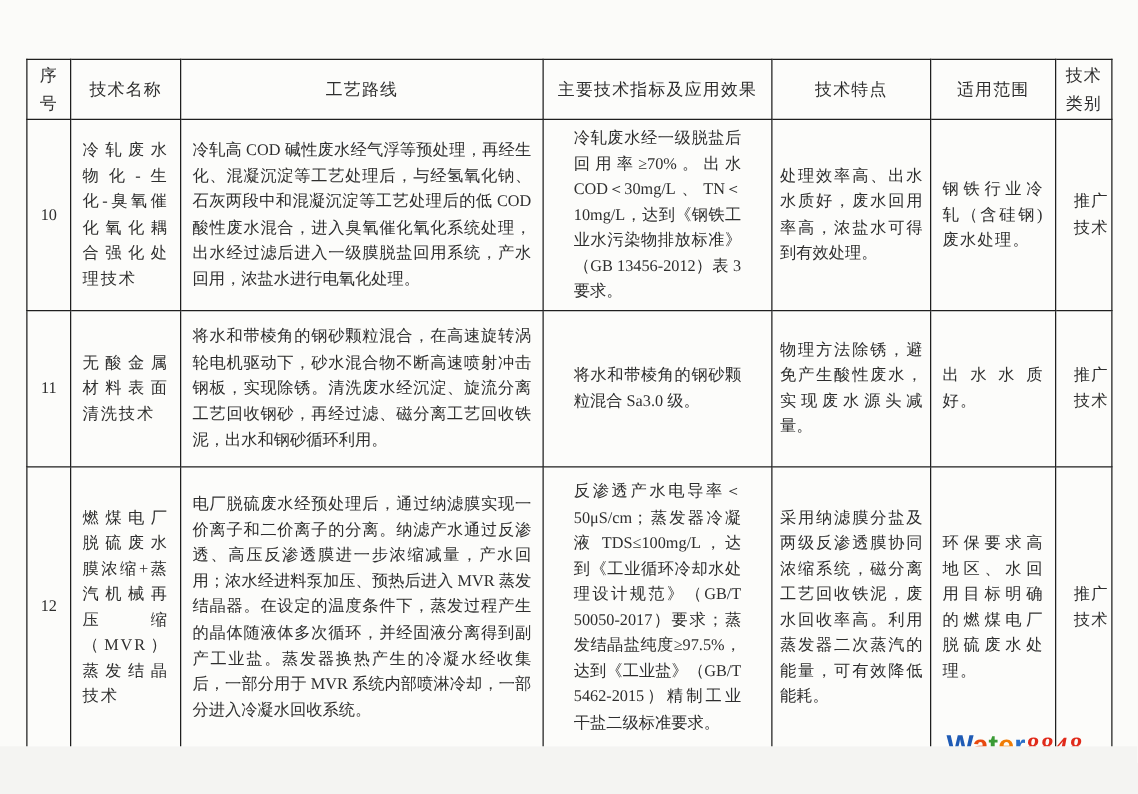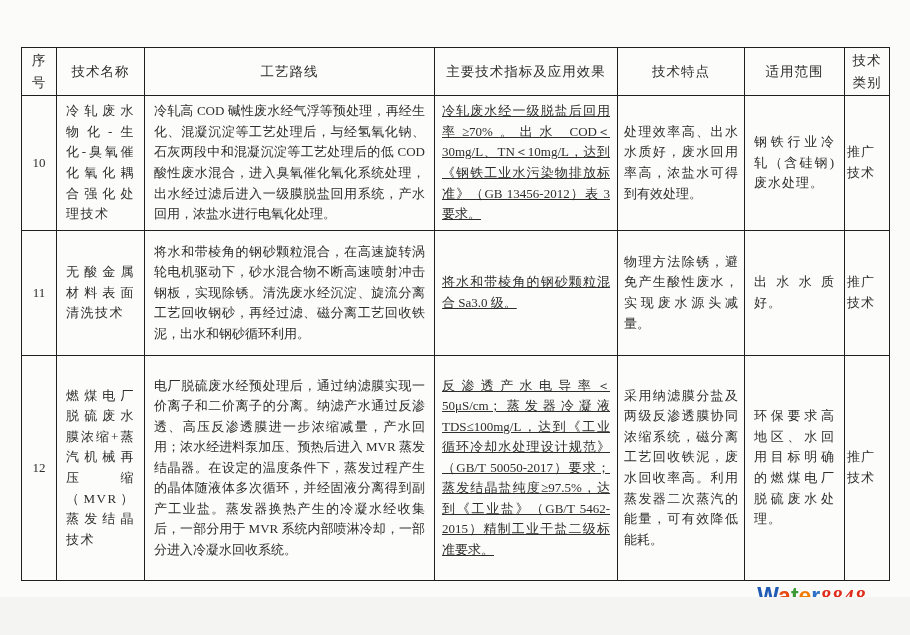--- a/index.html
+++ b/index.html
@@ -36,24 +36,24 @@
     letter-spacing:1px;
     padding:2px 3px;
   }
   tr.hrow{height:48px;}
   tr.row10{height:135px;}
   tr.row11{height:125px;}
   tr.row12{height:225px;}
   td.c-no{text-align:center;font-family:"Liberation Serif",serif;}
   td.c-name{text-align:justify;letter-spacing:1.5px;padding:4px 9px;}
   td.c-proc{text-align:justify;padding:4px 9px;}
-  td.c-ind{text-align:justify;padding:4px 7px;text-decoration:underline;}
+  td.c-ind{text-align:justify;padding:4px 24px;}
   td.c-feat{text-align:justify;padding:4px 6px;}
   td.c-scope{text-align:justify;letter-spacing:1px;padding:4px 9px;}
-  td.c-cat{text-align:left;letter-spacing:1px;padding:2px 2px;}
+  td.c-cat{text-align:right;letter-spacing:1px;padding:2px 2px;}
   
   .pagenum{
     position:absolute;left:0;right:0;top:597px;
     text-align:center;
     font-size:15px;color:#3a3a3a;
     letter-spacing:2px;word-spacing:14px;
   }
   .logo{
     position:absolute;right:18px;top:584px;
     text-align:right;line-height:1.05;

